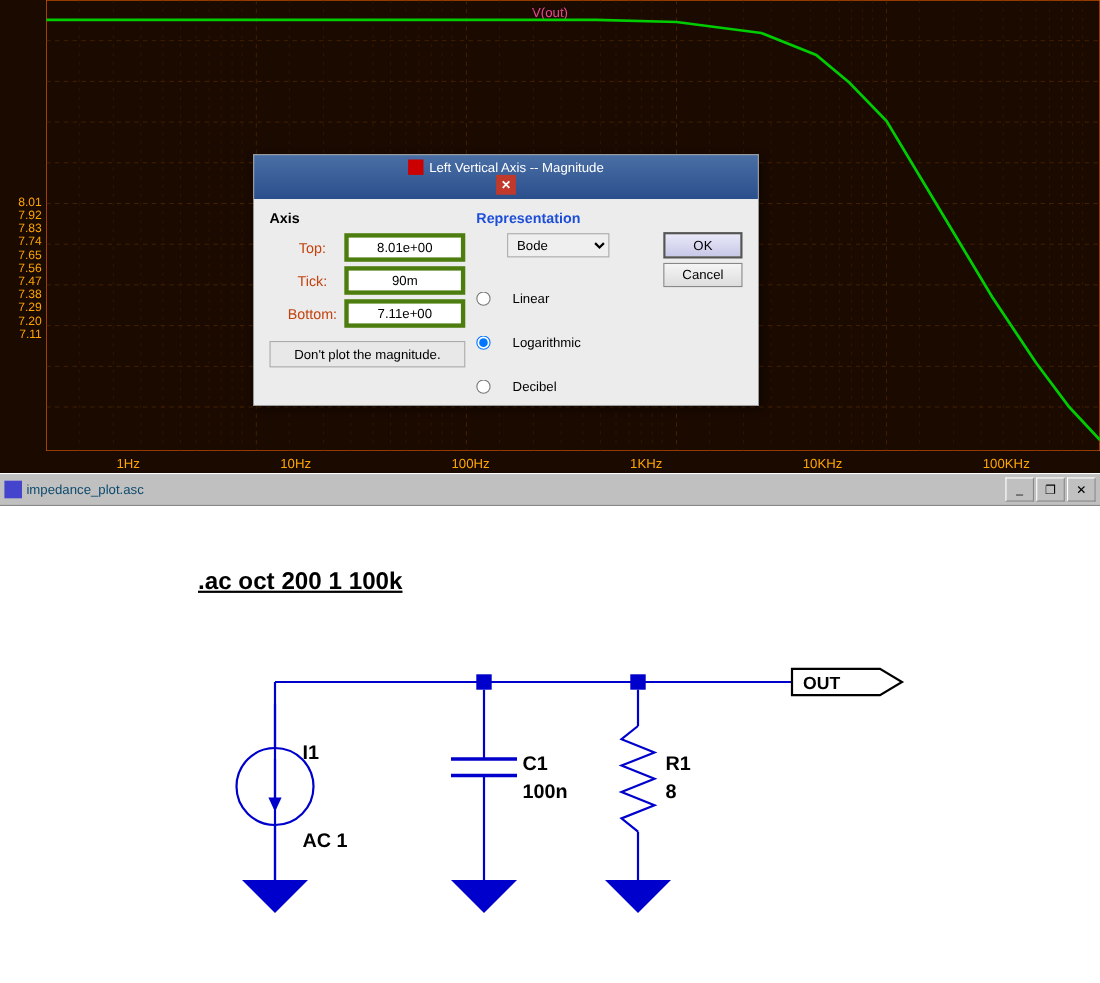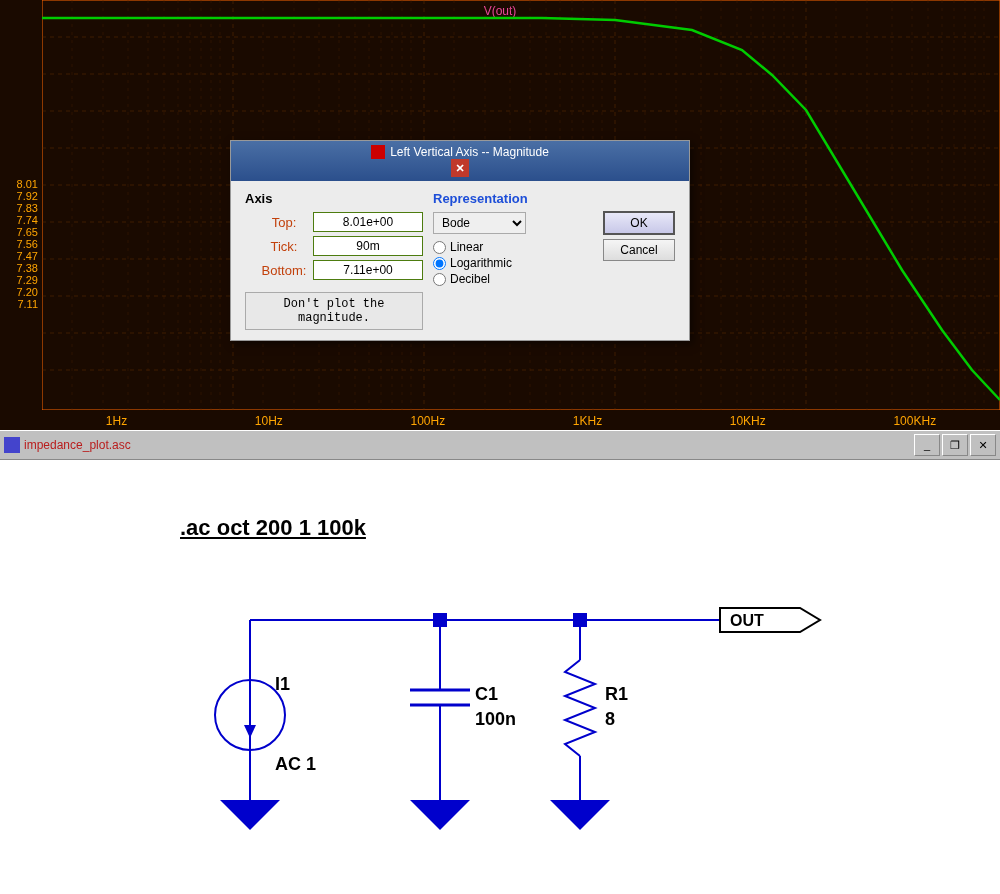--- a/index.html
+++ b/index.html
@@ -139,21 +139,21 @@
     }
     .range-field label {
       width: 52px;
       text-align: center;
       padding-right: 6px;
       color: #c2410c;
       margin-left: 16px;
     }
     .range-field input {
       width: 110px;
-      border: 1px solid #4d7c0f;
+      border: 4px solid #4d7c0f;
       background: white;
       padding: 2px 4px;
       font-size: 12px;
       text-align: center;
     }
     .representation-section {
       flex: 1;
     }
     .representation-title {
       font-weight: bold;
@@ -162,31 +162,33 @@
     }
     .rep-dropdown-row {
       display: flex;
       align-items: center;
       margin-bottom: 6px;
     }
     .rep-dropdown {
       font-size: 12px;
       padding: 2px 4px;
       border: 1px solid #aaa;
+      margin-left: 28px;
     }
     .radio-group {
       display: flex;
       flex-direction: column;
       gap: 2px;
     }
     .radio-item {
       display: flex;
       align-items: center;
-      gap: 4px;
-      font-size: 12px;
+      gap: 20px;
+      font-size: 12px;
+      margin-top: 24px;
     }
     .buttons-section {
       display: flex;
       flex-direction: column;
       gap: 4px;
       justify-content: flex-start;
       padding-top: 20px;
     }
     .dialog-btn {
       width: 72px;
@@ -203,21 +205,20 @@
       font-weight: normal;
     }
     .dont-plot-btn {
       margin-top: 8px;
       width: 100%;
       padding: 4px;
       font-size: 12px;
       border: 1px solid #aaa;
       background: #e8e8e8;
       cursor: pointer;
-      font-family: Liberation Mono, monospace;
     }
 
     
     #taskbar {
       width: 1000px;
       height: 30px;
       background: #c0c0c0;
       border-top: 1px solid #fff;
       border-bottom: 1px solid #888;
       display: flex;
@@ -227,21 +228,21 @@
     }
     .taskbar-icon {
       width: 16px;
       height: 16px;
       background: #4444cc;
       display: inline-block;
       flex-shrink: 0;
     }
     .taskbar-title {
       font-size: 12px;
-      color: #b91c1c;
+      color: #0c4a6e;
       flex: 1;
     }
     .taskbar-controls {
       display: flex;
       gap: 2px;
     }
     .taskbar-ctrl-btn {
       width: 26px;
       height: 22px;
       background: #c0c0c0;

